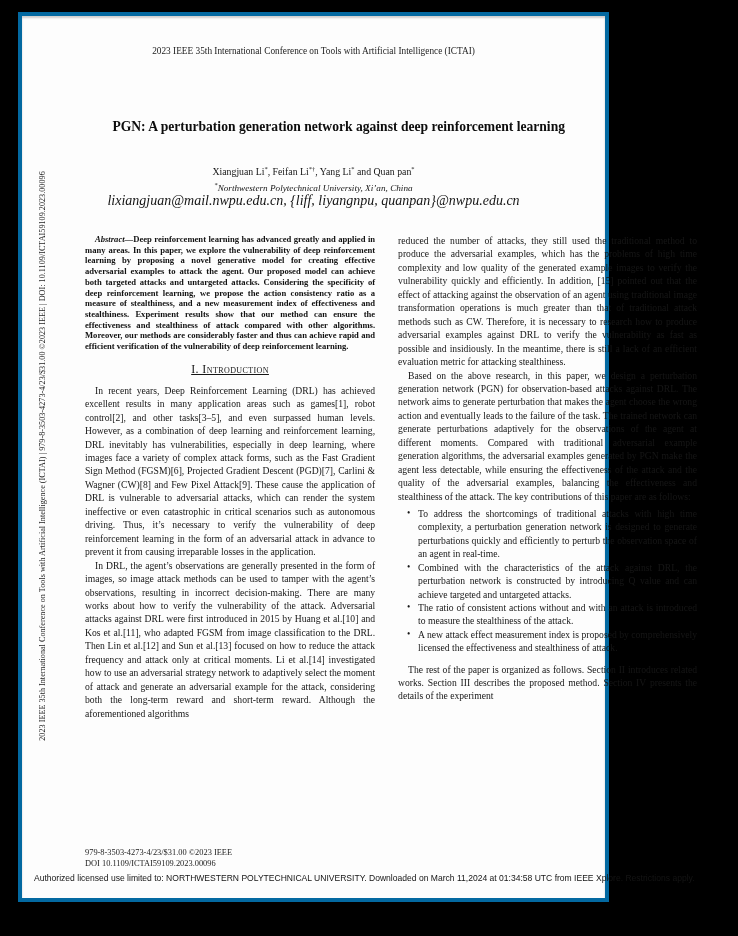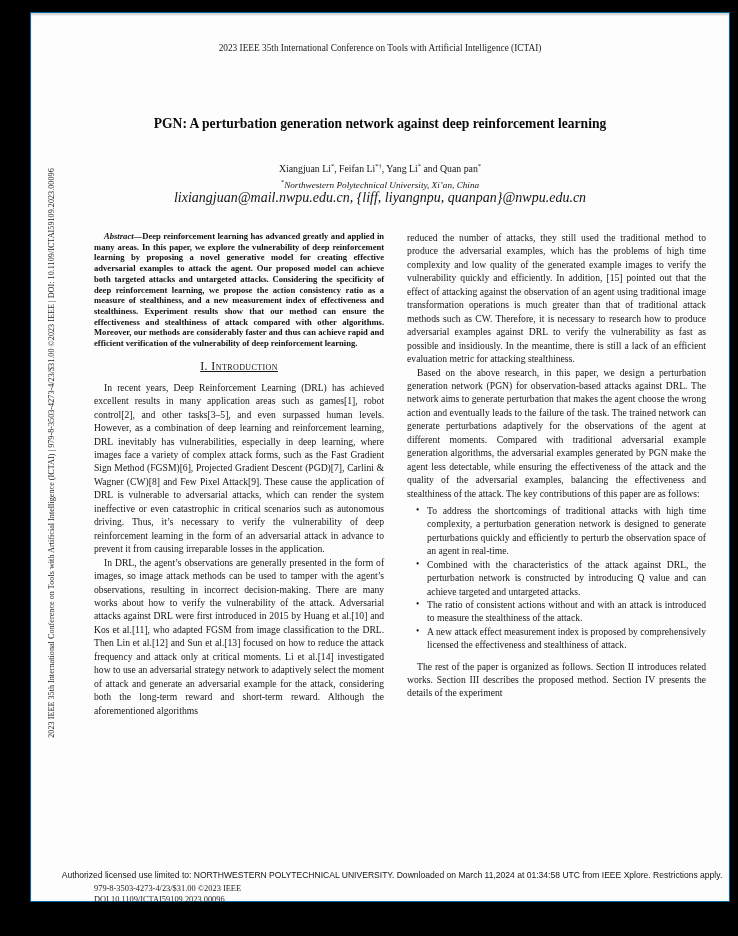--- a/index.html
+++ b/index.html
@@ -7,25 +7,24 @@
   body {
     background: #000;
     position: relative;
     font-family: "Liberation Serif", "DejaVu Serif", serif;
     color: #151515;
     overflow: hidden;
   }
   .page {
     position: absolute;
     left: 18px; top: 12px;
-    width: 700px; height: 890px;
+    width: 591px; height: 890px;
     background: #fdfdfd;
-    border: 1px solid #0369a1;
+    border: 4px solid #0369a1;
     box-shadow: inset 0 2px 2px #cfcfcf;
-    margin-left: 12px;
   }
   .conf-header {
     position: absolute;
     top: 30px; left: 0; width: 100%;
     text-align: center;
     font-size: 9.3px;
     color: #1c1c1c;
   }
   .sidebar-rotated {
     position: absolute;
@@ -33,21 +32,21 @@
     left: -358px; top: 434px;
     transform: rotate(-90deg);
     text-align: center;
     font-size: 8.2px;
     color: #1c1c1c;
     white-space: nowrap;
   }
   .paper-title {
     position: absolute;
     top: 103px; left: 40px; right: 40px;
-    text-align: center;
+    text-align: right;
     font-size: 13.6px;
     font-weight: bold;
     color: #0d0d0d;
   }
   .author-block {
     position: absolute;
     top: 147px; left: 0; width: 100%;
     text-align: center;
     line-height: 12.6px;
   }
@@ -116,21 +115,21 @@
   }
   .contrib-list li::before {
     content: "\2022";
     position: absolute;
     left: -11px;
     font-size: 9.5px;
   }
   .body-p.last { margin-top: 8px; }
   .footer-copy {
     position: absolute;
-    left: 63px; top: 871px;
+    left: 63px; top: 832px;
     font-size: 8.4px;
     line-height: 10.8px;
     color: #1c1c1c;
   }
   .footer-pageno {
     position: absolute;
     left: 0; top: 833px; width: 100%;
     text-align: center;
     font-size: 9px;
     color: #1c1c1c;

